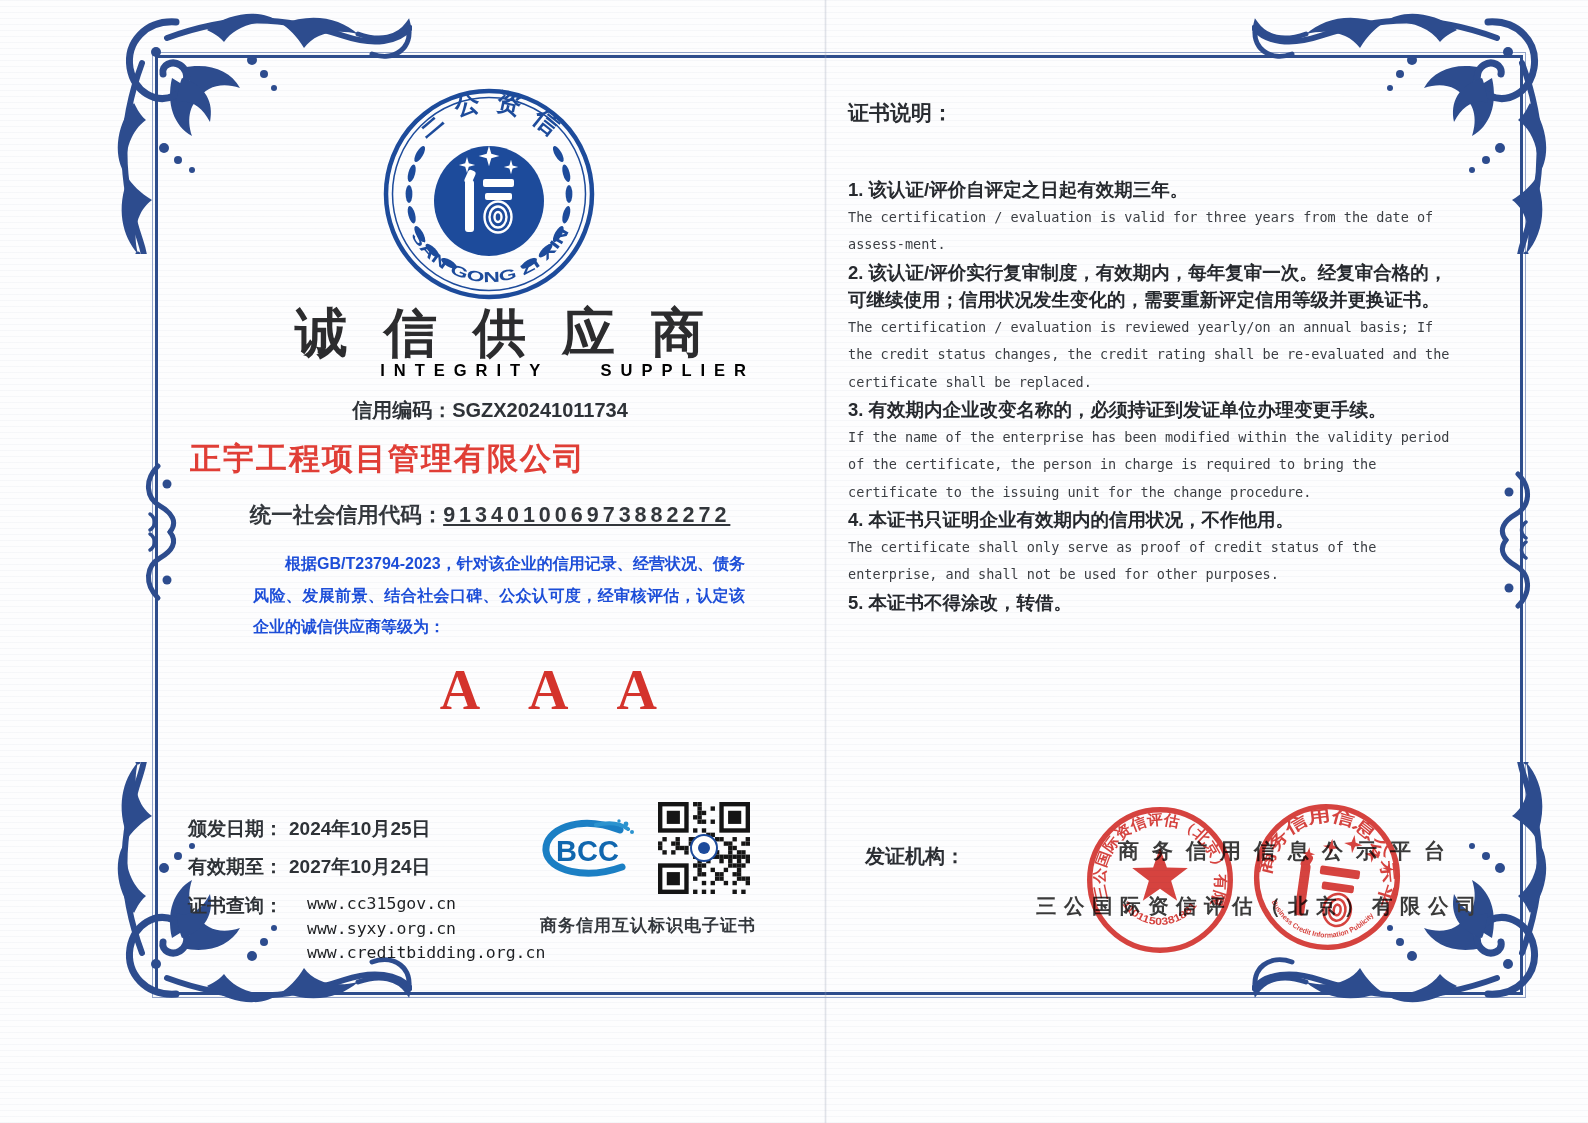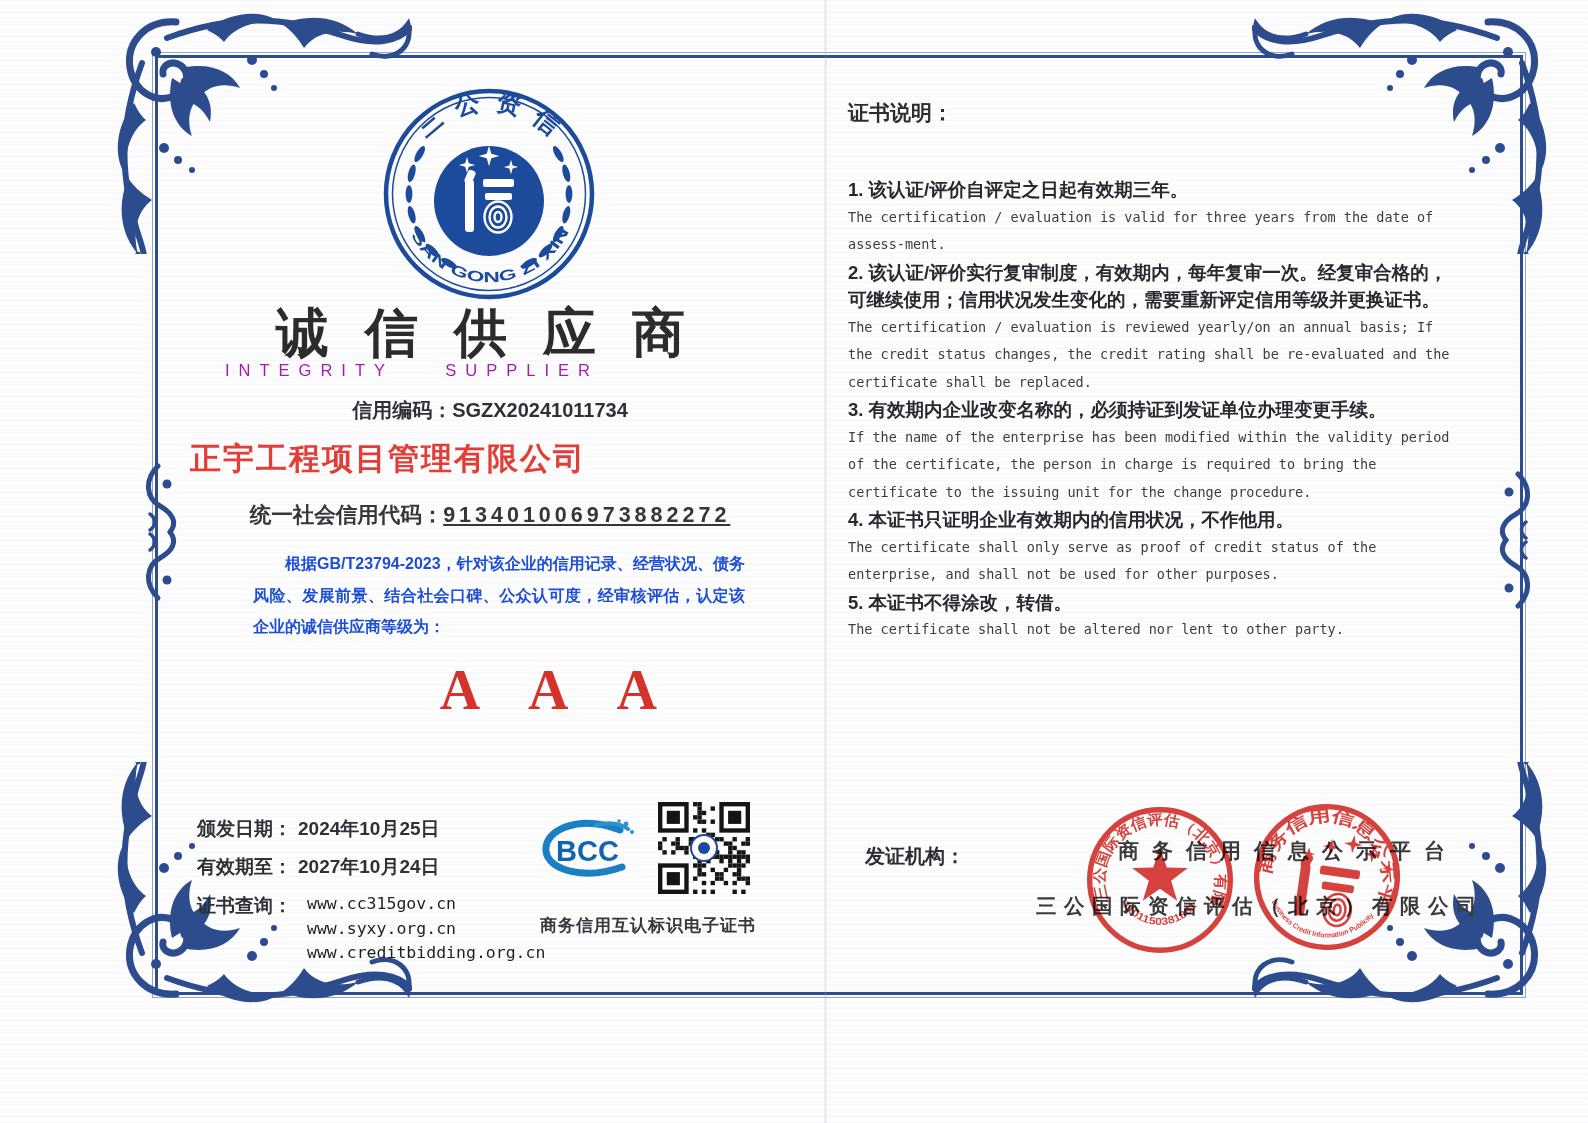--- a/index.html
+++ b/index.html
@@ -15,38 +15,38 @@
   .corner{position:absolute;width:300px;height:246px;}
   .c-tl{left:112px;top:8px;}
   .c-tr{right:36px;top:8px;transform:scaleX(-1);}
   .c-bl{left:112px;top:762px;transform:scaleY(-1);}
   .c-br{right:36px;top:762px;transform:scale(-1,-1);}
   .edgeorn{position:absolute;width:44px;height:140px;}
   .e-l{left:136px;top:462px;}
   .e-r{right:48px;top:470px;transform:scaleX(-1);}
   
   .logo{position:absolute;left:381px;top:86px;width:216px;height:216px;}
-  .title-cn{position:absolute;left:240px;top:298px;width:500px;text-align:left;
+  .title-cn{position:absolute;left:240px;top:298px;width:500px;text-align:right;
             font-family:"Liberation Serif",serif;font-size:53px;font-weight:900;color:#2c2c2e;
             letter-spacing:36px;padding-left:36px;box-sizing:border-box;white-space:nowrap;}
-  .title-en{position:absolute;left:225px;top:361px;width:530px;text-align:left;
-            font-size:16.5px;font-weight:400;color:#a21caf;letter-spacing:9px;word-spacing:38px;white-space:nowrap;}
+  .title-en{position:absolute;left:225px;top:361px;width:530px;text-align:right;
+            font-size:16.5px;font-weight:700;color:#000000;letter-spacing:9px;word-spacing:38px;white-space:nowrap;}
   .credit-line{position:absolute;left:240px;top:397px;width:500px;text-align:center;
             font-size:20px;font-weight:700;color:#2e3237;}
   .company{position:absolute;left:190px;top:438px;width:600px;
             font-size:31px;font-weight:800;color:#e03e36;letter-spacing:2px;}
   .uscc{position:absolute;left:190px;top:500px;width:600px;text-align:center;
             font-size:21.5px;font-weight:700;color:#33373c;}
   .uscc .num{letter-spacing:4px;text-decoration:underline;}
   .para{position:absolute;left:253px;top:548px;width:492px;font-size:16px;line-height:31.5px;
             font-weight:600;color:#1d4ed8;text-indent:2em;text-align:justify;}
   .rating{position:absolute;left:225px;top:658px;width:480px;text-align:right;
             font-family:"Liberation Serif",serif;font-size:56px;font-weight:800;color:#d4332c;
             letter-spacing:48px;padding-left:48px;box-sizing:border-box;white-space:nowrap;}
-  .inforow{position:absolute;left:197px;font-size:19px;color:#2e3237;white-space:nowrap;text-align:center;}
+  .inforow{position:absolute;left:188px;font-size:19px;color:#2e3237;white-space:nowrap;text-align:center;}
   .inforow .lbl{font-weight:700;}
   .inforow .val{font-weight:700;margin-left:6px;}
   .urls{position:absolute;left:307px;top:892px;font-family:"DejaVu Sans Mono",monospace;
         font-size:16.5px;line-height:24.5px;color:#1d1f22;}
   .bcc{position:absolute;left:536px;top:818px;width:102px;height:66px;}
   .minilabel{position:absolute;font-size:17px;font-weight:600;color:#33373c;letter-spacing:1px;white-space:nowrap;margin-left:16px;}
   .qr{position:absolute;left:658px;top:802px;width:92px;height:92px;}
   .qr-emblem{position:absolute;left:50%;top:50%;width:24px;height:24px;transform:translate(-50%,-50%);
         background:#fff;border-radius:50%;border:2px solid #1d4b9b;display:flex;align-items:center;justify-content:center;}
   .qr-emblem i{width:12px;height:12px;border-radius:50%;background:#1d4b9b;}
@@ -335,21 +335,20 @@
   <div class="inst">
     <p class="cn">1. 该认证/评价自评定之日起有效期三年。</p>
     <p class="en">The certification / evaluation is valid for three years from the date of assess-ment.</p>
     <p class="cn">2. 该认证/评价实行复审制度，有效期内，每年复审一次。经复审合格的，可继续使用；信用状况发生变化的，需要重新评定信用等级并更换证书。</p>
     <p class="en">The certification / evaluation is reviewed yearly/on an annual basis; If the credit status changes, the credit rating shall be re-evaluated and the certificate shall be replaced.</p>
     <p class="cn">3. 有效期内企业改变名称的，必须持证到发证单位办理变更手续。</p>
     <p class="en">If the name of the enterprise has been modified within the validity period of the certificate, the person in charge is required to bring the certificate to the issuing unit for the change procedure.</p>
     <p class="cn">4. 本证书只证明企业有效期内的信用状况，不作他用。</p>
     <p class="en">The certificate shall only serve as proof of credit status of the enterprise, and shall not be used for other purposes.</p>
     <p class="cn">5. 本证书不得涂改，转借。</p>
-    <p class="en">The certificate shall not be altered nor lent to other party.</p>
   </div>
 
   <div class="issuer-label">发证机构：</div>
   <div class="issuer-l1">商务信用信息公示平台</div>
   <div class="issuer-l2">三公国际资信评估（北京）有限公司</div>
 
   <svg class="seal seal-left" viewBox="0 0 170 170">
     <circle cx="85" cy="85" r="72" fill="none" stroke="#d5332e" stroke-width="5.5"></circle>
     <path id="sealL-ring" d="M31.4,104.5 A57,57 0 1 1 138.6,104.5" fill="none"></path>
     <text font-size="15" font-weight="bold" fill="#d5332e">

